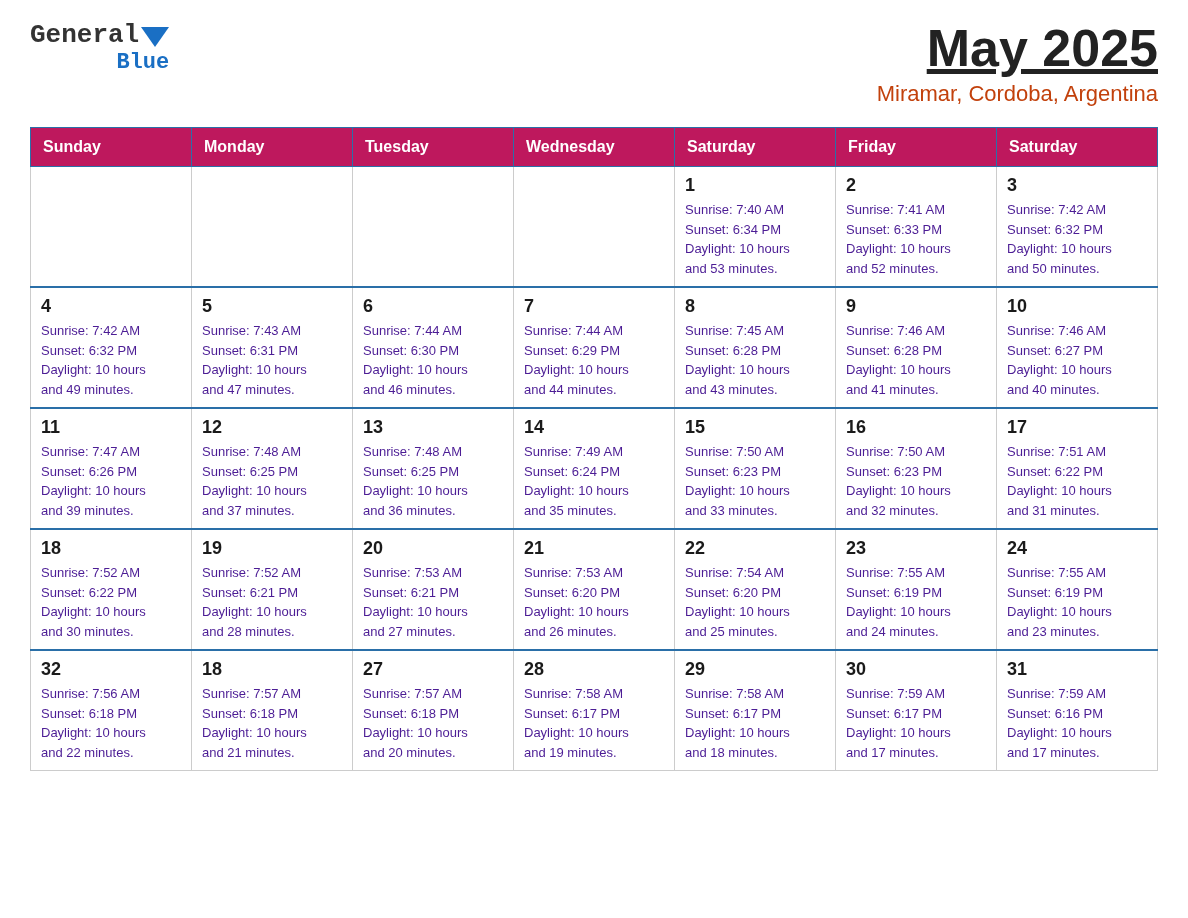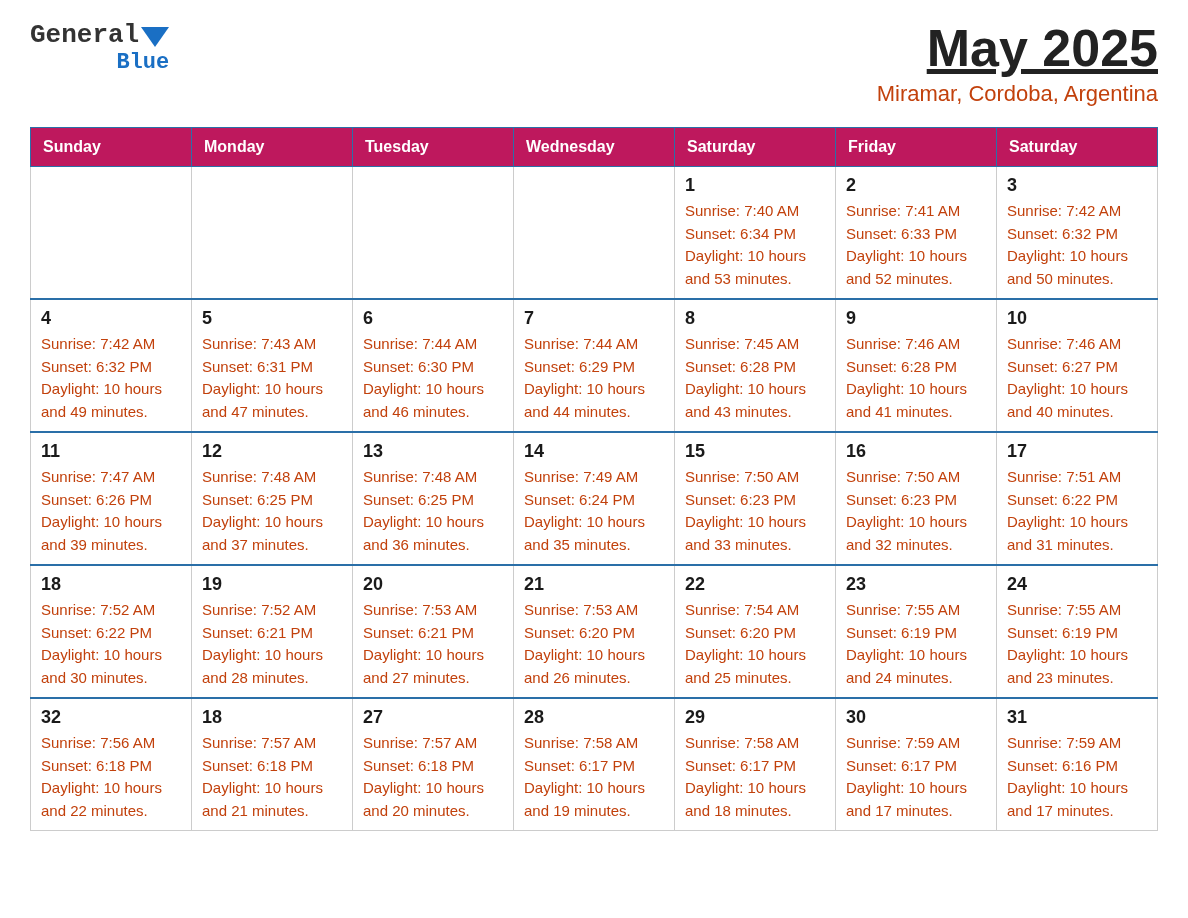--- a/index.html
+++ b/index.html
@@ -87,22 +87,22 @@
       height: 110px;
     }
     .day-number {
       font-size: 18px;
       font-weight: bold;
       color: #1a1a1a;
       display: block;
       margin-bottom: 4px;
     }
     .day-info {
-      font-size: 15px;
-      color: #c2410c;
+      font-size: 13px;
+      color: #4c1d95;
       line-height: 1.5;
     }
     .empty-cell {
       background: #fff;
     }
     .row-divider td {
       border-top: 2px solid #2a6fa8;
     }
   </style>
 </head>

